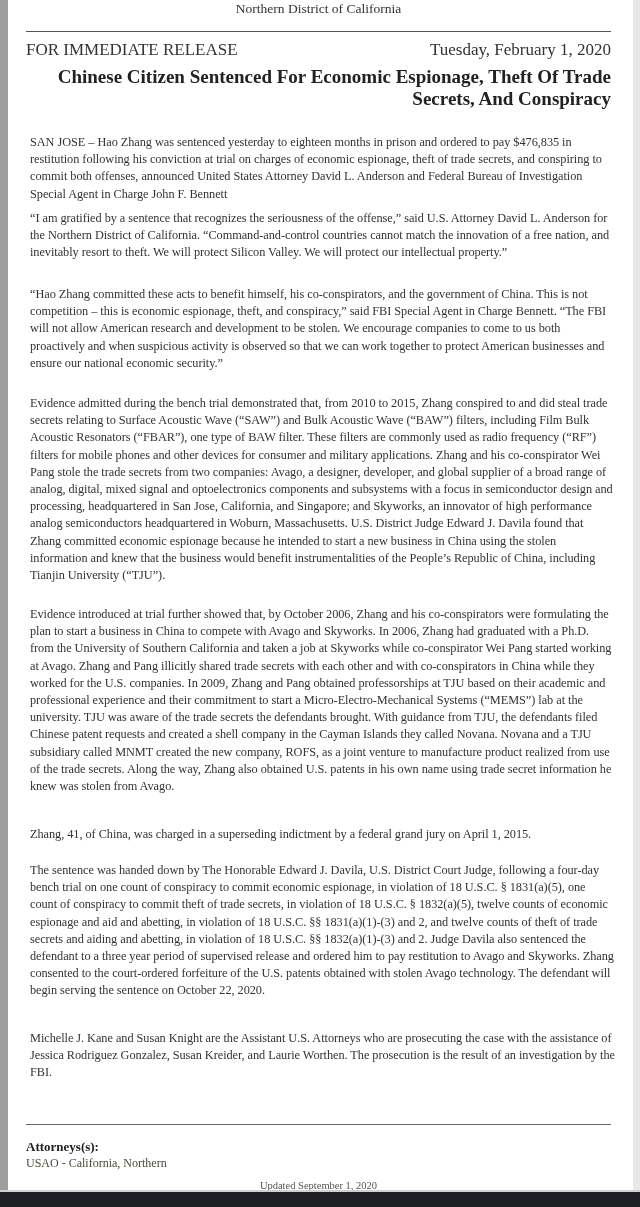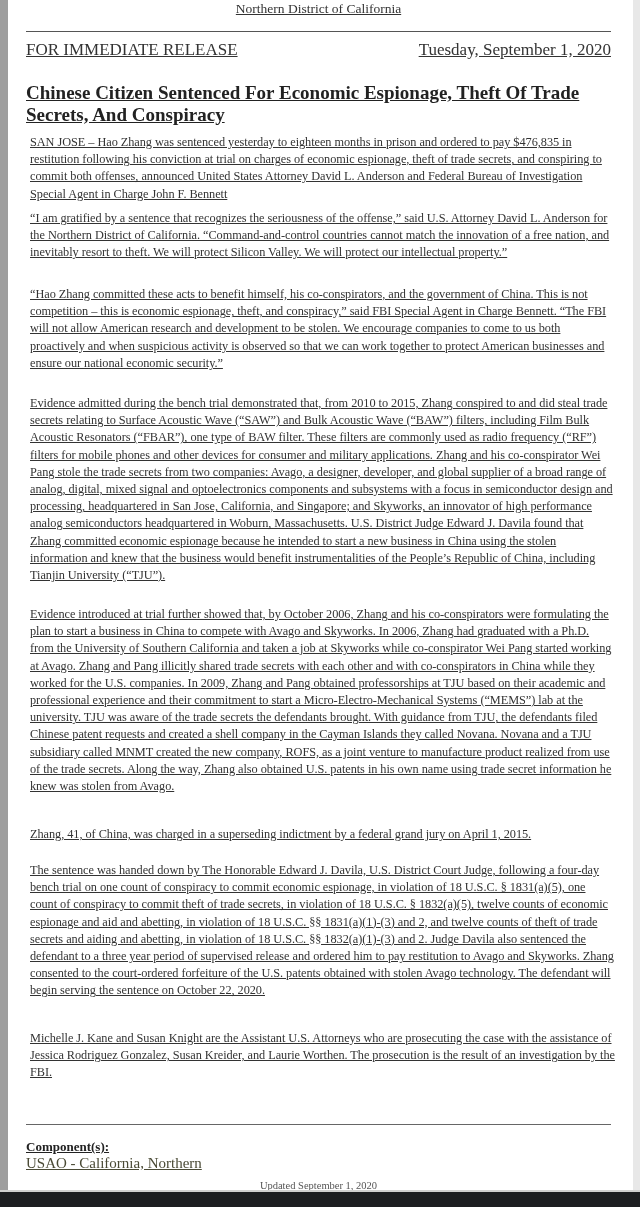--- a/index.html
+++ b/index.html
@@ -15,60 +15,60 @@
     background: #ffffff;
   }
   .right-strip {
     position: absolute; left: 633px; top: 0; width: 7px; height: 1190px;
     background: #e8e8e8;
   }
   .bottom-bar {
     position: absolute; left: 0; top: 1190px; width: 640px; height: 17px;
     background: #1c1e21; border-top: 2px solid #d0d0d0;
   }
-  .inner { position: absolute; left: 18px; width: 585px; text-decoration: underline; }
+  .inner { position: absolute; left: 18px; width: 585px; }
   .district {
     top: 0; text-align: center; font-size: 13.5px; color: #333; line-height: 18px;
   }
   .hr-top { top: 31px; height: 0; border-top: 1px solid #555; }
   .release-row {
     top: 42px; display: flex; justify-content: space-between; font-size: 17px; line-height: 16px; color: #333;
   }
   .title {
-    top: 82px; text-align: left; font-size: 19px; font-weight: bold; color: #222; line-height: 22px;
+    top: 66px; text-align: right; font-size: 19px; font-weight: bold; color: #222; line-height: 22px;
   }
   .para {
     font-size: 12.3px; line-height: 17.2px; color: #333; margin: 4px;
     letter-spacing: -0.05px;
   }
   .hr-bottom { top: 1124px; height: 0; border-top: 1px solid #666; }
   .component-label { top: 1138px; font-size: 13px; font-weight: bold; color: #222; line-height: 17px; }
-  .component-value { top: 1155px; font-size: 15px; color: #4a4a35; line-height: 17px; }
+  .component-value { top: 1155px; font-size: 12px; color: #4a4a35; line-height: 17px; }
   .updated { top: 1179px; text-align: center; font-size: 10.5px; color: #555; line-height: 13px; }
 </style>
 </head>
 <body>
 
 <div class="page">
   <div class="inner district">Northern District of California</div>
   <div class="inner hr-top"></div>
   <div class="inner release-row">
     <span>FOR IMMEDIATE RELEASE</span>
-    <span>Tuesday, September 1, 2020</span>
+    <span>Tuesday, February 1, 2020</span>
   </div>
   <div class="inner title">Chinese Citizen Sentenced For Economic Espionage, Theft Of Trade Secrets, And Conspiracy</div>
 
   <p class="inner para" style="top:130px;">SAN JOSE – Hao Zhang was sentenced yesterday to eighteen months in prison and ordered to pay $476,835 in restitution following his conviction at trial on charges of economic espionage, theft of trade secrets, and conspiring to commit both offenses, announced United States Attorney David L. Anderson and Federal Bureau of Investigation Special Agent in Charge John F. Bennett</p>
   <p class="inner para" style="top:206px;">“I am gratified by a sentence that recognizes the seriousness of the offense,” said U.S. Attorney David L. Anderson for the Northern District of California.  “Command-and-control countries cannot match the innovation of a free nation, and inevitably resort to theft.  We will protect Silicon Valley.  We will protect our intellectual property.”</p>
   <p class="inner para" style="top:282px;">“Hao Zhang committed these acts to benefit himself, his co-conspirators, and the government of China. This is not competition – this is economic espionage, theft, and conspiracy,” said FBI Special Agent in Charge Bennett. “The FBI will not allow American research and development to be stolen. We encourage companies to come to us both proactively and when suspicious activity is observed so that we can work together to protect American businesses and ensure our national economic security.”</p>
   <p class="inner para" style="top:391px;">Evidence admitted during the bench trial demonstrated that, from 2010 to 2015, Zhang conspired to and did steal trade secrets relating to Surface Acoustic Wave (“SAW”) and Bulk Acoustic Wave (“BAW”) filters, including Film Bulk Acoustic Resonators (“FBAR”), one type of BAW filter. These filters are commonly used as radio frequency (“RF”) filters for mobile phones and other devices for consumer and military applications. Zhang and his co-conspirator Wei Pang stole the trade secrets from two companies: Avago, a designer, developer, and global supplier of a broad range of analog, digital, mixed signal and optoelectronics components and subsystems with a focus in semiconductor design and processing, headquartered in San Jose, California, and Singapore; and Skyworks, an innovator of high performance analog semiconductors headquartered in Woburn, Massachusetts.  U.S. District Judge Edward J. Davila found that Zhang committed economic espionage because he intended to start a new business in China using the stolen information and knew that the business would benefit instrumentalities of the People’s Republic of China, including Tianjin University (“TJU”).</p>
   <p class="inner para" style="top:602px;">Evidence introduced at trial further showed that, by October 2006, Zhang and his co-conspirators were formulating the plan to start a business in China to compete with Avago and Skyworks.  In 2006, Zhang had graduated with a Ph.D. from the University of Southern California and taken a job at Skyworks while co-conspirator Wei Pang started working at Avago.  Zhang and Pang illicitly shared trade secrets with each other and with co-conspirators in China while they worked for the U.S. companies.  In 2009, Zhang and Pang obtained professorships at TJU based on their academic and professional experience and their commitment to start a Micro-Electro-Mechanical Systems (“MEMS”) lab at the university. TJU was aware of the trade secrets the defendants brought. With guidance from TJU, the defendants filed Chinese patent requests and created a shell company in the Cayman Islands they called Novana. Novana and a TJU subsidiary called MNMT created the new company, ROFS, as a joint venture to manufacture product realized from use of the trade secrets. Along the way, Zhang also obtained U.S. patents in his own name using trade secret information he knew was stolen from Avago.</p>
   <p class="inner para" style="top:822px;">Zhang, 41, of China, was charged in a superseding indictment by a federal grand jury on April 1, 2015.</p>
   <p class="inner para" style="top:858px;">The sentence was handed down by The Honorable Edward J. Davila, U.S. District Court Judge, following a four-day bench trial on one count of conspiracy to commit economic espionage, in violation of 18 U.S.C. § 1831(a)(5), one count of conspiracy to commit theft of trade secrets, in violation of 18 U.S.C. § 1832(a)(5), twelve counts of economic espionage and aid and abetting, in violation of 18 U.S.C. §§ 1831(a)(1)-(3) and 2, and twelve counts of theft of trade secrets and aiding and abetting, in violation of 18 U.S.C. §§ 1832(a)(1)-(3) and 2.  Judge Davila also sentenced the defendant to a three year period of supervised release and ordered him to pay restitution to Avago and Skyworks.  Zhang consented to the court-ordered forfeiture of the U.S. patents obtained with stolen Avago technology. The defendant will begin serving the sentence on October 22, 2020.</p>
   <p class="inner para" style="top:1026px;">Michelle J. Kane and Susan Knight are the Assistant U.S. Attorneys who are prosecuting the case with the assistance of Jessica Rodriguez Gonzalez, Susan Kreider, and Laurie Worthen.  The prosecution is the result of an investigation by the FBI.</p>
 
   <div class="inner hr-bottom"></div>
-  <div class="inner component-label">Component(s):</div>
+  <div class="inner component-label">Attorneys(s):</div>
   <div class="inner component-value">USAO - California, Northern</div>
   <div class="inner updated">Updated September 1, 2020</div>
 </div>
 <div class="right-strip"></div>
 <div class="bottom-bar"></div>
 
 </body></html>

